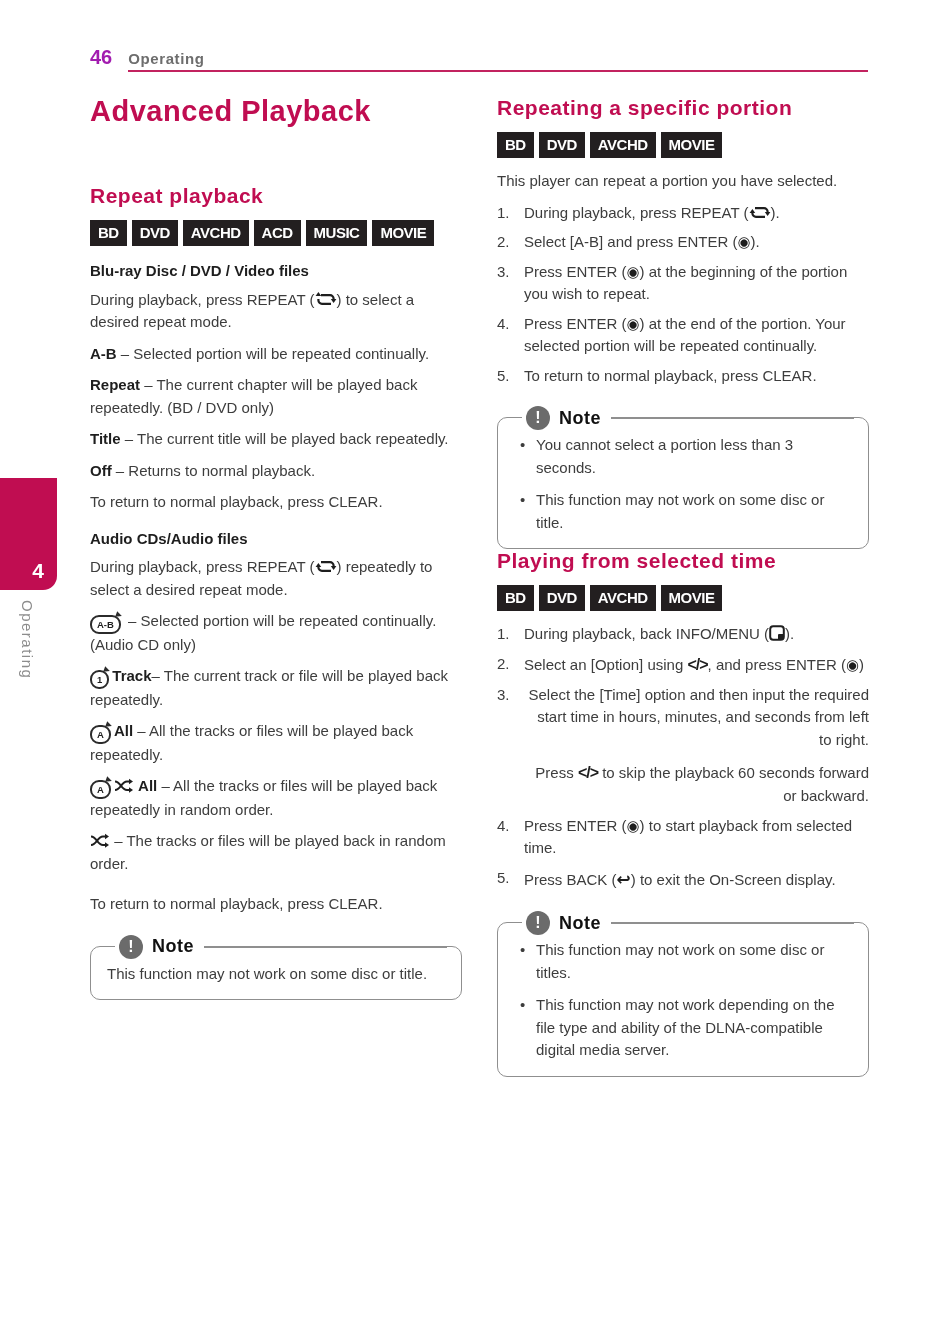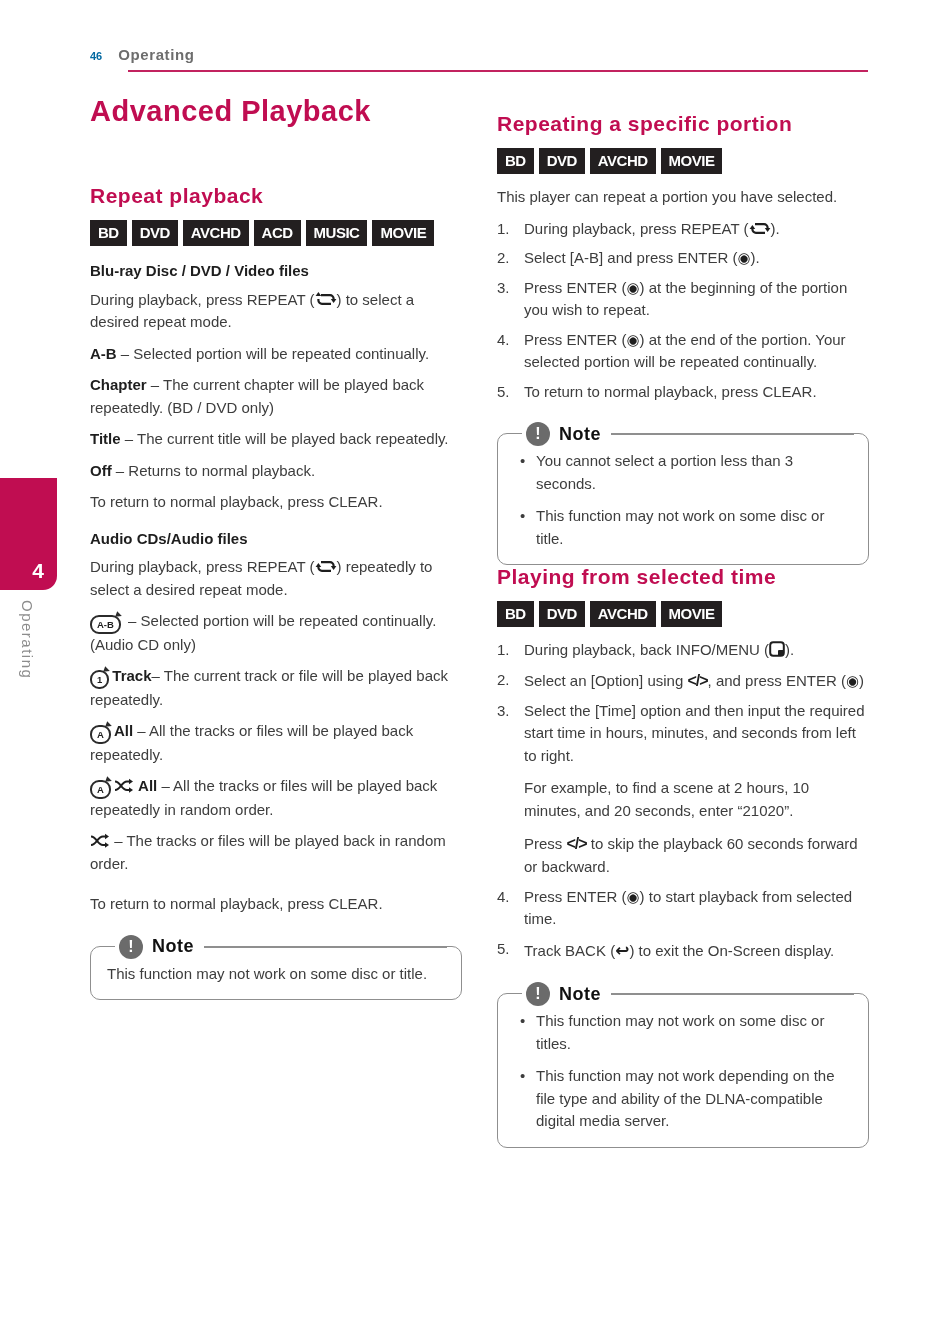--- a/index.html
+++ b/index.html
@@ -6,60 +6,60 @@
   .page{
     position:relative;
     width:950px;height:1338px;
     background:#fff;
     font-family:"Liberation Sans","DejaVu Sans",sans-serif;
     color:#3d3d3d;
     overflow:hidden;
   }
   
   .hdr{position:absolute;top:46px;left:90px;right:82px;}
-  .hdr .pnum{font-size:11px;font-weight:bold;color:#0369a1;margin-right:16px;}
+  .hdr .pnum{font-size:20px;font-weight:bold;color:#a21caf;margin-right:16px;}
   .hdr .psec{font-size:15px;font-weight:bold;color:#6d6d6d;letter-spacing:.6px;}
   .hdr-rule{position:absolute;top:70px;left:128px;right:82px;height:2px;background:#c2235f;}
   
   .chapter-tab{
     position:absolute;left:0;top:478px;width:57px;height:112px;
     background:#c00d51;border-radius:0 0 14px 0;
     display:flex;align-items:flex-end;justify-content:flex-end;
     padding:0 13px 7px 0;box-sizing:border-box;
   }
   .chapter-tab .num{color:#fff;font-size:21px;font-weight:bold;}
   .chapter-vlabel{
     position:absolute;left:19px;top:600px;
     writing-mode:vertical-rl;
     font-size:15px;color:#8c8c8c;letter-spacing:1.5px;
   }
   
   .col{position:absolute;width:372px;font-size:15px;line-height:1.5;}
   .col-left{left:90px;top:96px;}
-  .col-right{left:497px;top:112px;}
+  .col-right{left:497px;top:96px;}
   
   .doc-title{font-size:29px;font-weight:bold;color:#c00d51;letter-spacing:.5px;margin:0 0 56px 0;line-height:1.1;}
   .sec-heading{font-size:21px;font-weight:bold;color:#c00d51;letter-spacing:.5px;margin:0 0 12px 0;line-height:1.15;}
   .subhead{font-weight:bold;color:#1e1e1e;margin:14px 0 6px 0;}
   
   .badges{display:flex;flex-wrap:wrap;row-gap:16px;margin:0 0 12px 0;}
   .badge{
     background:#231f20;color:#fff;font-weight:bold;font-size:15px;
     line-height:1;padding:5px 8px 6px;margin-right:5px;letter-spacing:-.5px;
   }
   
   .para{margin:0 0 9px 0;}
   .term{font-weight:bold;color:#1e1e1e;}
   .gap-top{margin-top:18px;}
   
   .steps{margin:0;}
   .step{display:flex;margin:0 0 7px 0;}
   .step .n{flex:0 0 27px;}
   .step .body{flex:1;}
-  .step .body p{margin:0 0 10px 0;}
+  .step .body p{margin:0 0 10px 0;text-align:right;}
   .step .body p:last-child{margin-bottom:0;}
   
   .note{
     position:relative;border:1.5px solid #8f8f8f;border-radius:10px;
     margin:30px 0 0 0;padding:16px 16px 14px 16px;
   }
   .note-label{
     position:absolute;top:-13px;left:24px;right:14px;height:26px;
     background:#fff;display:flex;align-items:center;padding:0 0 0 4px;
   }
@@ -126,21 +126,21 @@
     <p class="subhead">Blu-ray Disc / DVD / Video files</p>
 
     <p class="para"><span>During playback, press REPEAT (</span><span class="ic"><svg width="22" height="15" viewBox="0 0 22 15">
             <path d="M6 3.2 H15 a3.6 3.6 0 0 1 3.6 3.6 V8" fill="none" stroke="#1e1e1e" stroke-width="2.2"></path>
             <path d="M18.6 7 l-2.8 0 2.8 4 2.8 -4 z" fill="#1e1e1e"></path>
             <path d="M16 11.8 H7 a3.6 3.6 0 0 1 -3.6 -3.6 V7" fill="none" stroke="#1e1e1e" stroke-width="2.2"></path>
             <path d="M3.4 8 l-2.8 0 2.8 -4 2.8 4 z" fill="#1e1e1e" transform="translate(0,-4) scale(1,1)"></path>
           </svg></span><span>) to select a desired repeat mode.</span></p>
 
     <p class="para"><span class="term">A-B</span><span> – Selected portion will be repeated continually.</span></p>
-    <p class="para"><span class="term">Chapter</span><span> – The current chapter will be played back repeatedly. (BD / DVD only)</span></p>
+    <p class="para"><span class="term">Repeat</span><span> – The current chapter will be played back repeatedly. (BD / DVD only)</span></p>
     <p class="para"><span class="term">Title</span><span> – The current title will be played back repeatedly.</span></p>
     <p class="para"><span class="term">Off</span><span> – Returns to normal playback.</span></p>
 
     <p class="para">To return to normal playback, press CLEAR.</p>
 
     <p class="subhead">Audio CDs/Audio files</p>
 
     <p class="para"><span>During playback, press REPEAT (</span><span class="ic"><svg width="22" height="15" viewBox="0 0 22 15">
             <path d="M6 3.2 H15 a3.6 3.6 0 0 1 3.6 3.6 V8" fill="none" stroke="#1e1e1e" stroke-width="2.2"></path>
             <path d="M18.6 7 l-2.8 0 2.8 4 2.8 -4 z" fill="#1e1e1e"></path>
@@ -252,31 +252,30 @@
               </svg></span><span>).</span></span>
       </div>
       <div class="step">
         <span class="n">2.</span>
         <span class="body"><span>Select an [Option] using </span><span class="glyph glyph-lr">&lt;/&gt;</span><span>, and press ENTER (</span><span class="glyph glyph-enter">◉</span><span>)</span></span>
       </div>
       <div class="step">
         <span class="n">3.</span>
         <span class="body">
           <p>Select the [Time] option and then input the required start time in hours, minutes, and seconds from left to right.</p>
-          <p>For example, to find a scene at 2 hours, 10 minutes, and 20 seconds, enter “21020”.</p>
           <p><span>Press </span><span class="glyph glyph-lr">&lt;/&gt;</span><span> to skip the playback 60 seconds forward or backward.</span></p>
         </span>
       </div>
       <div class="step">
         <span class="n">4.</span>
         <span class="body"><span>Press ENTER (</span><span class="glyph glyph-enter">◉</span><span>) to start playback from selected time.</span></span>
       </div>
       <div class="step">
         <span class="n">5.</span>
-        <span class="body"><span>Track BACK (</span><span class="glyph glyph-back">↩</span><span>) to exit the On-Screen display.</span></span>
+        <span class="body"><span>Press BACK (</span><span class="glyph glyph-back">↩</span><span>) to exit the On-Screen display.</span></span>
       </div>
     </div>
 
     <div class="note">
       <div class="note-label">
         <span class="note-bang">!</span>
         <span class="note-word">Note</span>
         <span class="note-line"></span>
       </div>
       <ul>

